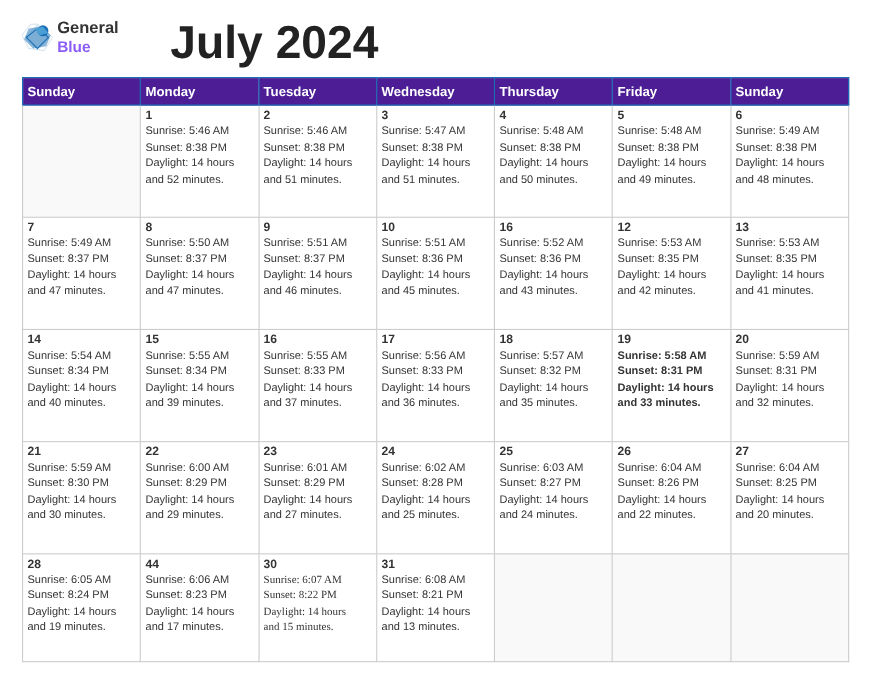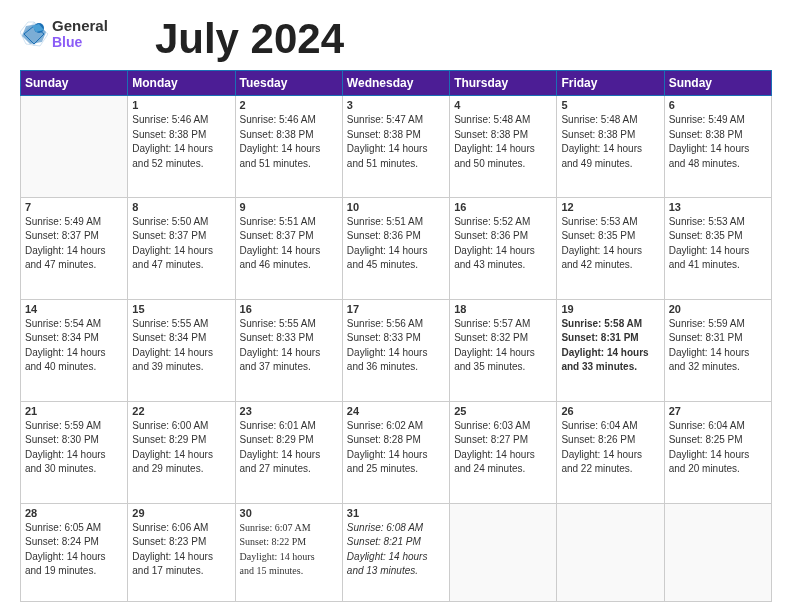--- a/index.html
+++ b/index.html
@@ -342,36 +342,36 @@
         </tr>
         <tr>
           <td>
             <span class="day-num">28</span>
             <div class="cell-info" style="white-space: pre-line;">Sunrise: 6:05 AM
 Sunset: 8:24 PM
 Daylight: 14 hours
 and 19 minutes.</div>
           </td>
           <td>
-            <span class="day-num">29</span>
+            <span class="day-num">44</span>
             <div class="cell-info" style="white-space: pre-line;">Sunrise: 6:06 AM
 Sunset: 8:23 PM
 Daylight: 14 hours
 and 17 minutes.</div>
           </td>
           <td>
             <span class="day-num">30</span>
             <div class="cell-info" style="white-space: pre-line; font-family: Liberation Serif, serif;">Sunrise: 6:07 AM
 Sunset: 8:22 PM
 Daylight: 14 hours
 and 15 minutes.</div>
           </td>
           <td>
             <span class="day-num">31</span>
-            <div class="cell-info" style="white-space: pre-line; font-style: italic;">Sunrise: 6:08 AM
+            <div class="cell-info" style="white-space: pre-line;">Sunrise: 6:08 AM
 Sunset: 8:21 PM
 Daylight: 14 hours
 and 13 minutes.</div>
           </td>
           <td class="empty-cell"></td>
           <td class="empty-cell"></td>
           <td class="empty-cell"></td>
         </tr>
       </tbody>
   </table>

